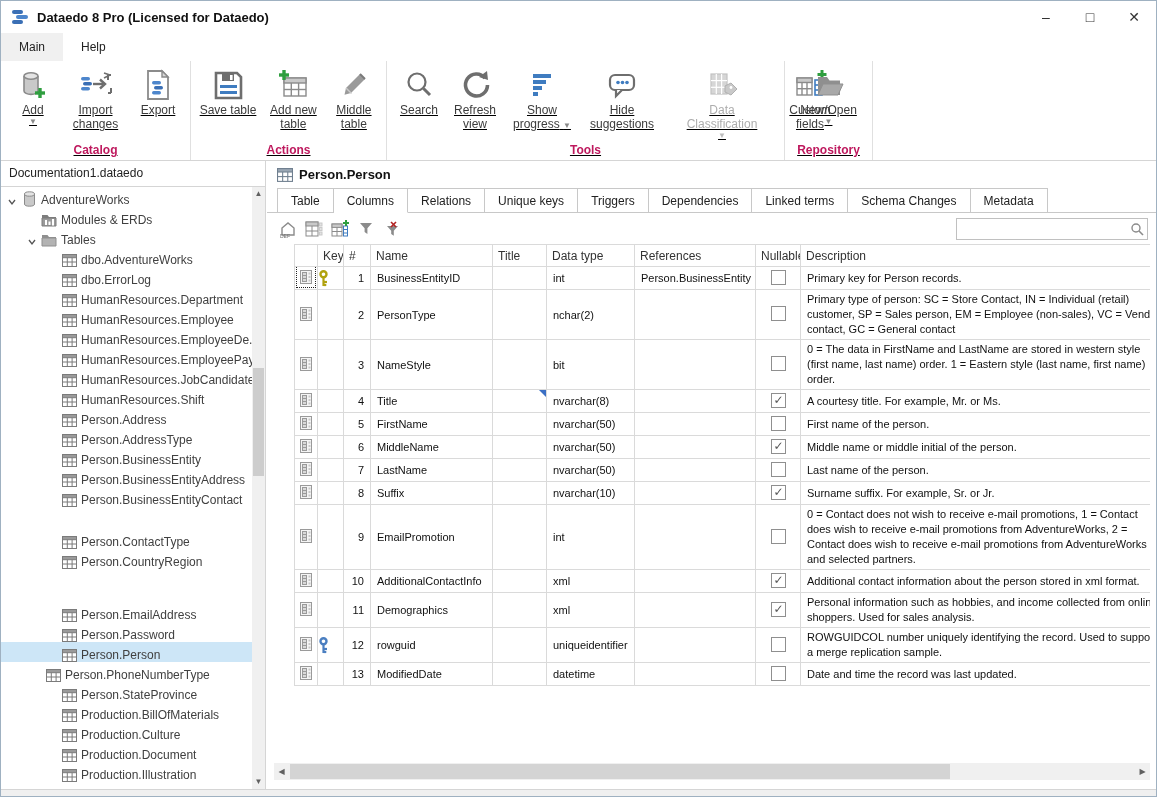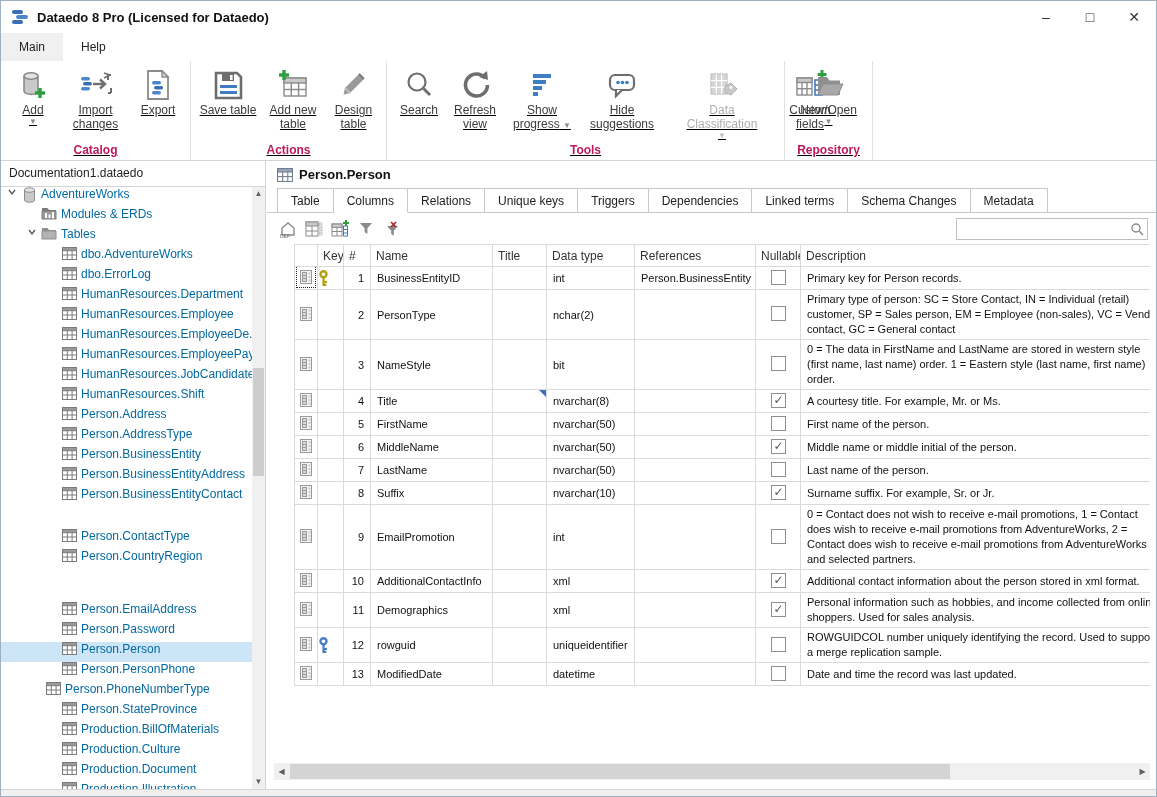--- a/index.html
+++ b/index.html
@@ -27,21 +27,21 @@
   .rbtn .ricon{ height:36px; display:flex; align-items:center; justify-content:center; }
   .rbtn .rlabel{ font-size:12px; color:#3c3c3c; text-align:center; line-height:14px; max-width:86px; }
   .rbtn.disabled .rlabel{ color:#adadad; }
   .rcaret{ font-size:8px; color:#8a8a8a; line-height:8px; margin-top:1px; }
   .rgrouplabel{ text-align:center; font-size:12px; font-weight:bold; color:#be185d; padding:2px 0 3px 0; }
 
   
   .sidebar{ position:absolute; left:0; top:160px; width:265px; bottom:7px; border-right:1px solid #d5d5d5; background:#fff; }
   .sideheader{ height:26px; line-height:25px; padding-left:8px; font-size:12px; color:#222; border-bottom:1px solid #d5d5d5; }
   .tree{ position:absolute; top:26px; left:0; right:13px; bottom:0; overflow:hidden; }
-  .tree-item{ display:flex; align-items:flex-start; height:20px; font-size:12px; color:#0369a1; white-space:nowrap; }
+  .tree-item{ display:flex; align-items:flex-end; height:20px; font-size:12px; color:#404040; white-space:nowrap; }
   .tree-item.selected{ background:#cde6f7; }
   .chev{ width:14px; display:inline-flex; justify-content:center; flex:none; }
   .ticon{ width:20px; display:inline-flex; justify-content:center; flex:none; }
   .tlabel{ padding-left:2px; }
   .vscroll{ position:absolute; top:26px; right:0; width:13px; bottom:0; background:#f0f0f0; }
   .vscroll .arr{ position:absolute; left:0; width:13px; height:14px; color:#606060; font-size:8px; text-align:center; line-height:14px; }
   .vscroll .thumb{ position:absolute; left:1px; width:11px; background:#cdcdcd; }
 
   
   .main{ position:absolute; left:266px; top:160px; right:0; bottom:7px; background:#fff; }
@@ -194,21 +194,21 @@
           <div class="rlabel">Add new table</div>
         </div>
         <div class="rbtn" style="min-width:54px">
           <div class="ricon">
             <svg width="30" height="32" viewBox="0 0 30 32">
               <path d="M21 5 l5 5 L12 24 l-6.5 1.8 L7 19 z" fill="#9a9a9a"></path>
               <path d="M21 5 l5 5" stroke="#7a7a7a" stroke-width="2"></path>
               <path d="M7 19 l5.5 5.5" fill="none" stroke="#c9c9c9" stroke-width="1.4"></path>
             </svg>
           </div>
-          <div class="rlabel">Design table</div>
+          <div class="rlabel">Middle table</div>
         </div>
       </div>
       <div class="rgrouplabel">Actions</div>
     </div>
 
     <div class="rgroup" style="width:398px">
       <div class="rbuttons">
         <div class="rbtn">
           <div class="ricon">
             <svg width="32" height="32" viewBox="0 0 32 32">
@@ -581,33 +581,20 @@
           <span class="ticon">
             <svg width="15" height="13" viewBox="0 0 15 13">
               <rect x="0.5" y="0.5" width="14" height="12" fill="#fff" stroke="#7b7b7b"></rect>
               <rect x="0.5" y="0.5" width="14" height="3.2" fill="#9a9a9a" stroke="#7b7b7b"></rect>
               <line x1="5.3" y1="3.7" x2="5.3" y2="12.5" stroke="#7b7b7b"></line>
               <line x1="10.1" y1="3.7" x2="10.1" y2="12.5" stroke="#7b7b7b"></line>
               <line x1="0.5" y1="8" x2="14.5" y2="8" stroke="#7b7b7b"></line>
             </svg>
           </span>
           <span class="tlabel">Person.Person</span>
-        </div>
-        <div class="tree-item" style="padding-left: 44px;">
-          <span class="chev"></span>
-          <span class="ticon">
-            <svg width="15" height="13" viewBox="0 0 15 13">
-              <rect x="0.5" y="0.5" width="14" height="12" fill="#fff" stroke="#7b7b7b"></rect>
-              <rect x="0.5" y="0.5" width="14" height="3.2" fill="#9a9a9a" stroke="#7b7b7b"></rect>
-              <line x1="5.3" y1="3.7" x2="5.3" y2="12.5" stroke="#7b7b7b"></line>
-              <line x1="10.1" y1="3.7" x2="10.1" y2="12.5" stroke="#7b7b7b"></line>
-              <line x1="0.5" y1="8" x2="14.5" y2="8" stroke="#7b7b7b"></line>
-            </svg>
-          </span>
-          <span class="tlabel">Person.PersonPhone</span>
         </div>
         <div class="tree-item" style="padding-left: 28px;">
           <span class="chev"></span>
           <span class="ticon">
             <svg width="15" height="13" viewBox="0 0 15 13">
               <rect x="0.5" y="0.5" width="14" height="12" fill="#fff" stroke="#7b7b7b"></rect>
               <rect x="0.5" y="0.5" width="14" height="3.2" fill="#9a9a9a" stroke="#7b7b7b"></rect>
               <line x1="5.3" y1="3.7" x2="5.3" y2="12.5" stroke="#7b7b7b"></line>
               <line x1="10.1" y1="3.7" x2="10.1" y2="12.5" stroke="#7b7b7b"></line>
               <line x1="0.5" y1="8" x2="14.5" y2="8" stroke="#7b7b7b"></line>

